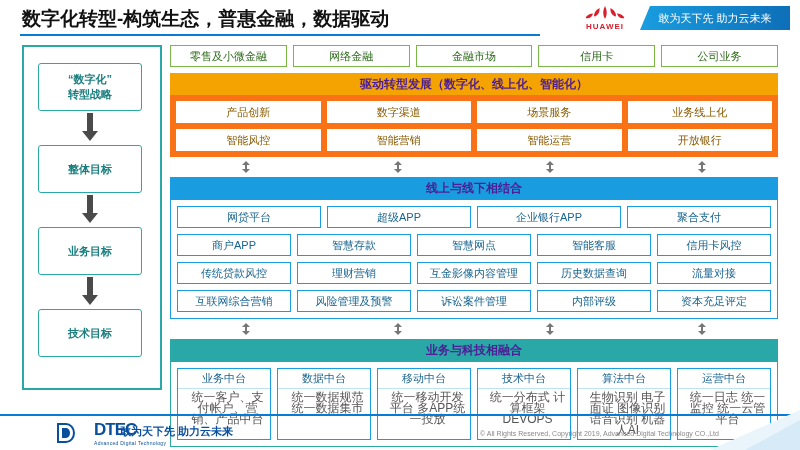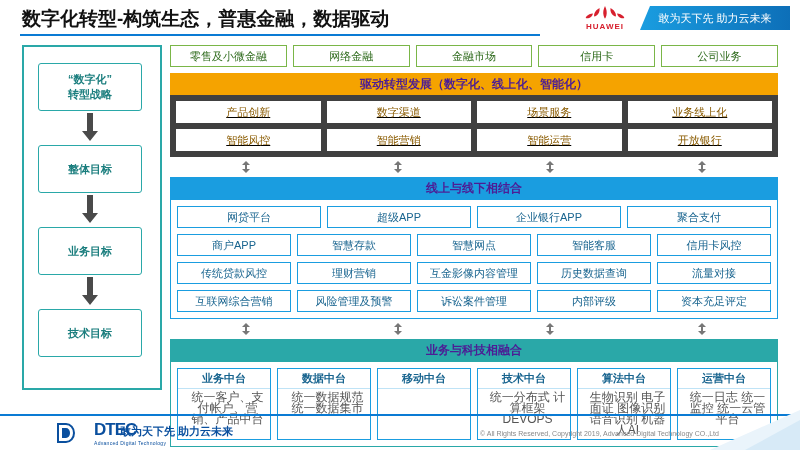--- a/index.html
+++ b/index.html
@@ -71,21 +71,21 @@
   .band-head {
     height:22px; color:#4c1d95; font-size:12px; font-weight:bold;
     display:flex; align-items:center; justify-content:center;
     margin-top:6px;
   }
   .band-head.orange { background:#f5a300; }
   .band-head.blue   { background:#1a9de0; }
   .band-head.teal   { background:#2aa8a8; }
 
   .band-body { padding:6px; }
-  .band-body.orange { background:#404040;text-decoration:underline; }
+  .band-body.orange { background:#f97316; }
   .band-body.blue   { border:1.5px solid #1a9de0; background:#fff; }
   .band-body.teal   { border:1.5px solid #2aa8a8; background:#fff; }
 
   .grid-row { display:flex; gap:6px; }
   .grid-row + .grid-row { margin-top:6px; }
   .cell {
     flex:1; height:22px; background:#fff; font-size:11px;
     display:flex; align-items:center; justify-content:center;
     color:#444;
   }
@@ -98,21 +98,20 @@
 
   
   .plat-row { display:flex; gap:6px; }
   .plat {
     flex:1; border:1px solid #1a9de0; background:#fff;
   }
   .plat-title {
     height:20px; font-size:11px; color:#18648f;
     display:flex; align-items:center; justify-content:center;
     border-bottom:1px solid #bfe3f6;
-    font-weight:bold;
   }
   .plat-desc {
     min-height:48px; font-size:12px; color:#555; line-height:11px;
     padding:3px 2px; text-align:center;margin-left:7px;
   }
   
   .footer-line {
     position:absolute; left:0; top:414px; width:800px; height:2px; background:#0a7bd4;
   }
   .dtec {
@@ -294,20 +293,21 @@
       <div class="plat">
         <div class="plat-title">业务中台</div>
         <div class="plat-desc">统一客户、支付帐户、营销、产品中台</div>
       </div>
       <div class="plat">
         <div class="plat-title">数据中台</div>
         <div class="plat-desc">统一数据规范 统一数据集市</div>
       </div>
       <div class="plat">
         <div class="plat-title">移动中台</div>
+        <div class="plat-desc">统一移动开发平台 多APP统一投放</div>
       </div>
       <div class="plat">
         <div class="plat-title">技术中台</div>
         <div class="plat-desc">统一分布式 计算框架DEVOPS</div>
       </div>
       <div class="plat">
         <div class="plat-title">算法中台</div>
         <div class="plat-desc">生物识别 电子面证 图像识别 语音识别 机器人AI</div>
       </div>
       <div class="plat">

